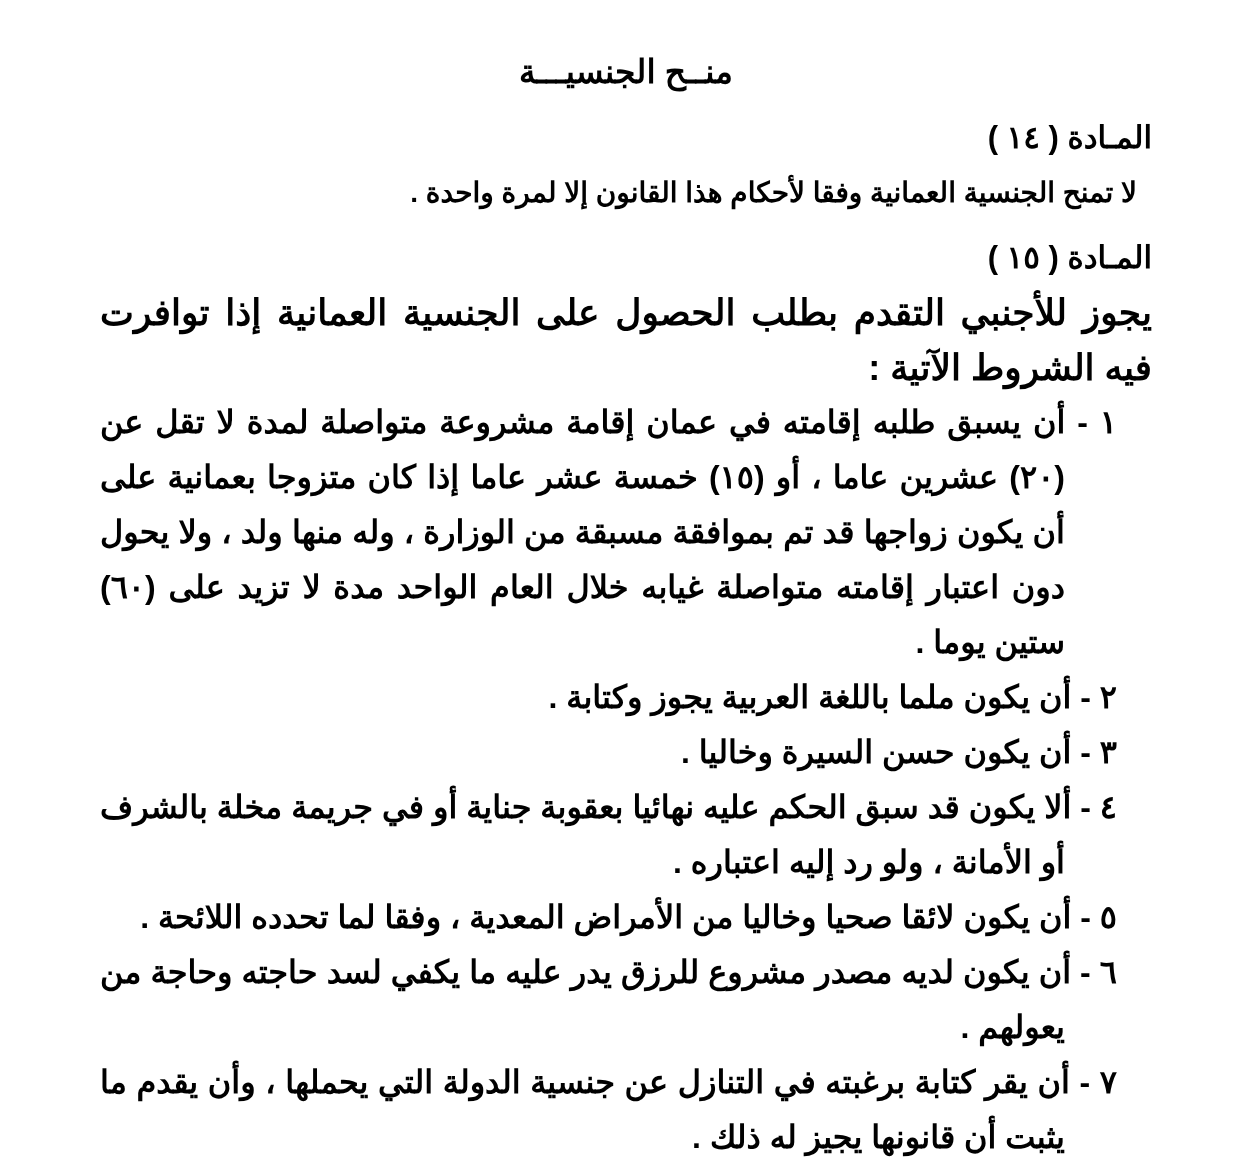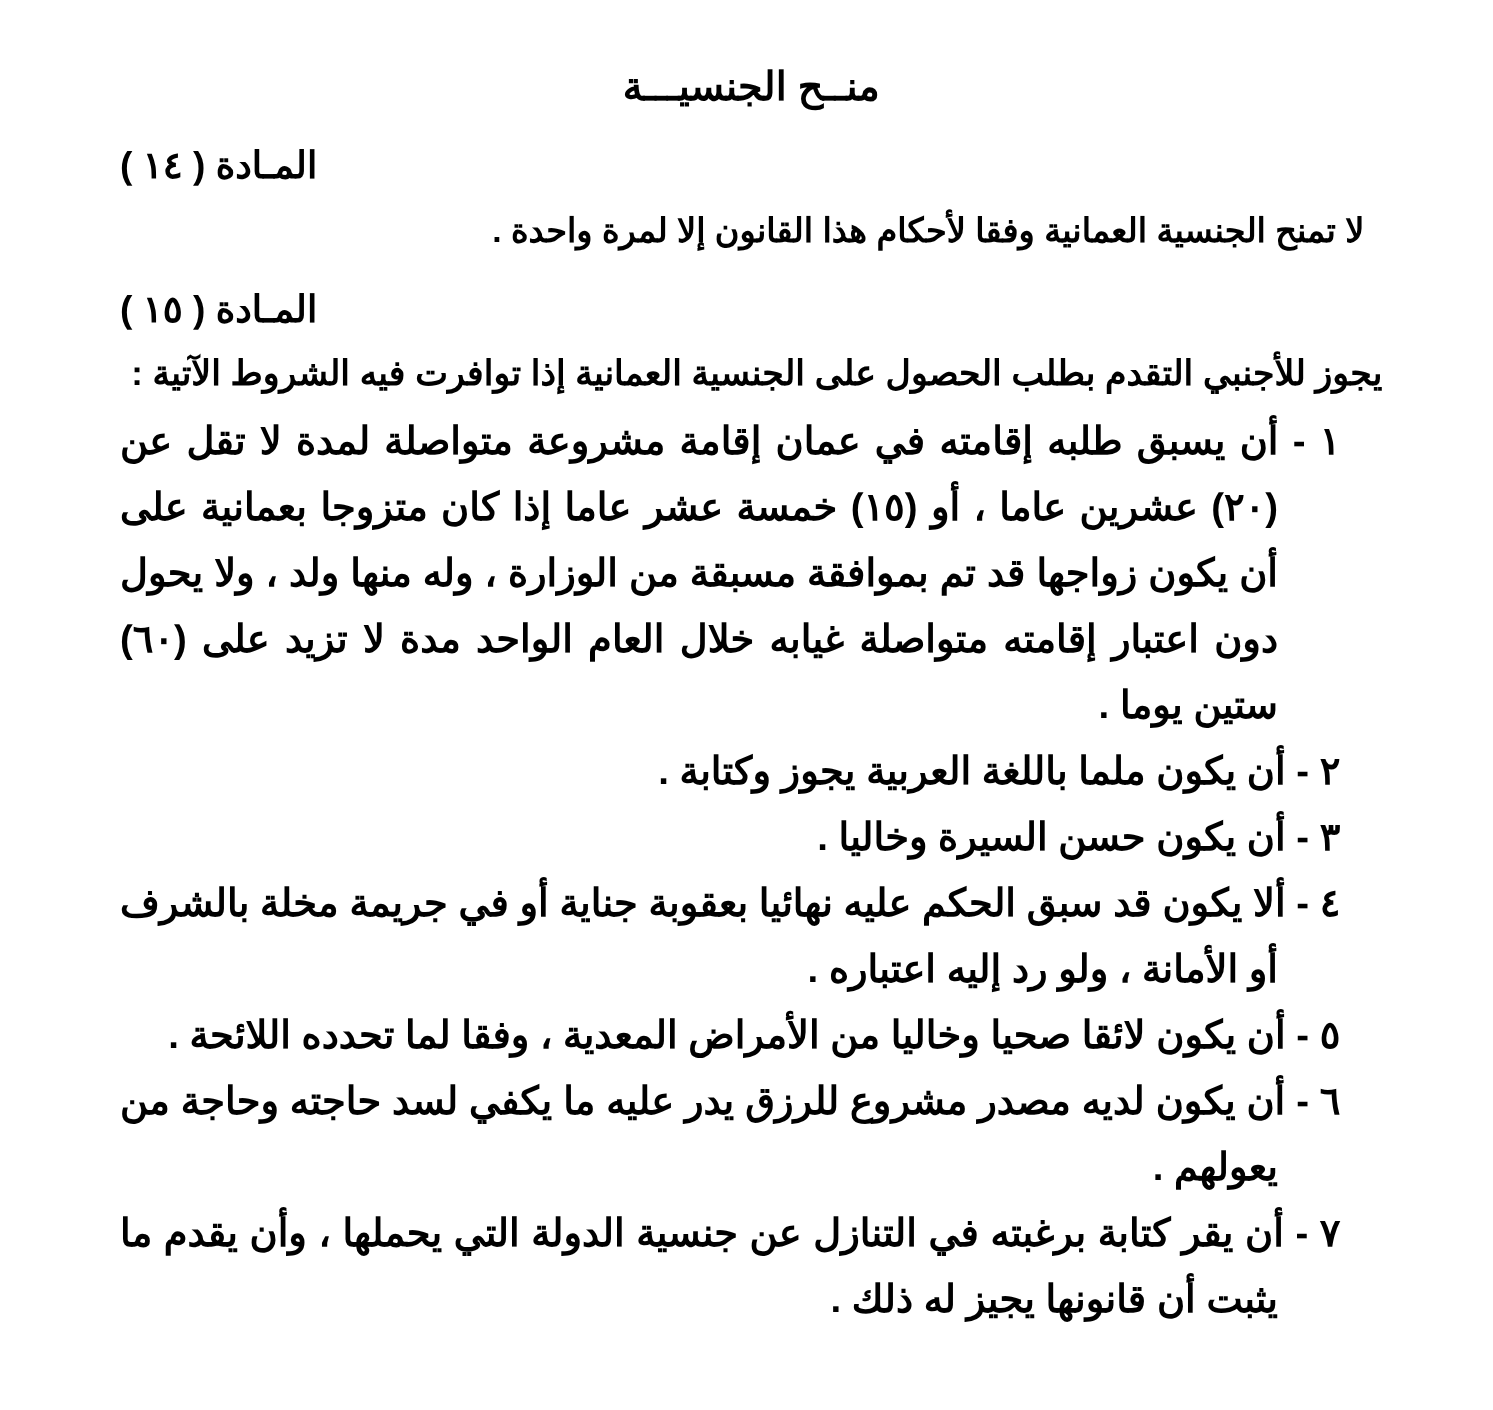--- a/index.html
+++ b/index.html
@@ -21,33 +21,33 @@
     overflow: hidden;
     margin-top: 40px;
   }
   .doc-title {
     text-align: center;
     font-size: 33px;
     line-height: 56px;
     margin: 0;
   }
   .article-heading {
-    text-align: left;
+    text-align: right;
     font-size: 31px;
     line-height: 55px;
     margin: 10px 0 0 0;
   }
   .article-body {
     font-size: 28px;
     line-height: 55px;
     text-align: right;
     margin: 0 15px 0 0;
   }
   .intro, .closing {
-    font-size: 29px;
+    font-size: 36px;
     line-height: 55px;
     text-align: justify;
     margin: 0;
   }
   .conditions {
     margin: 0;
     padding: 0;
     list-style: none;
   }
   .cond {

